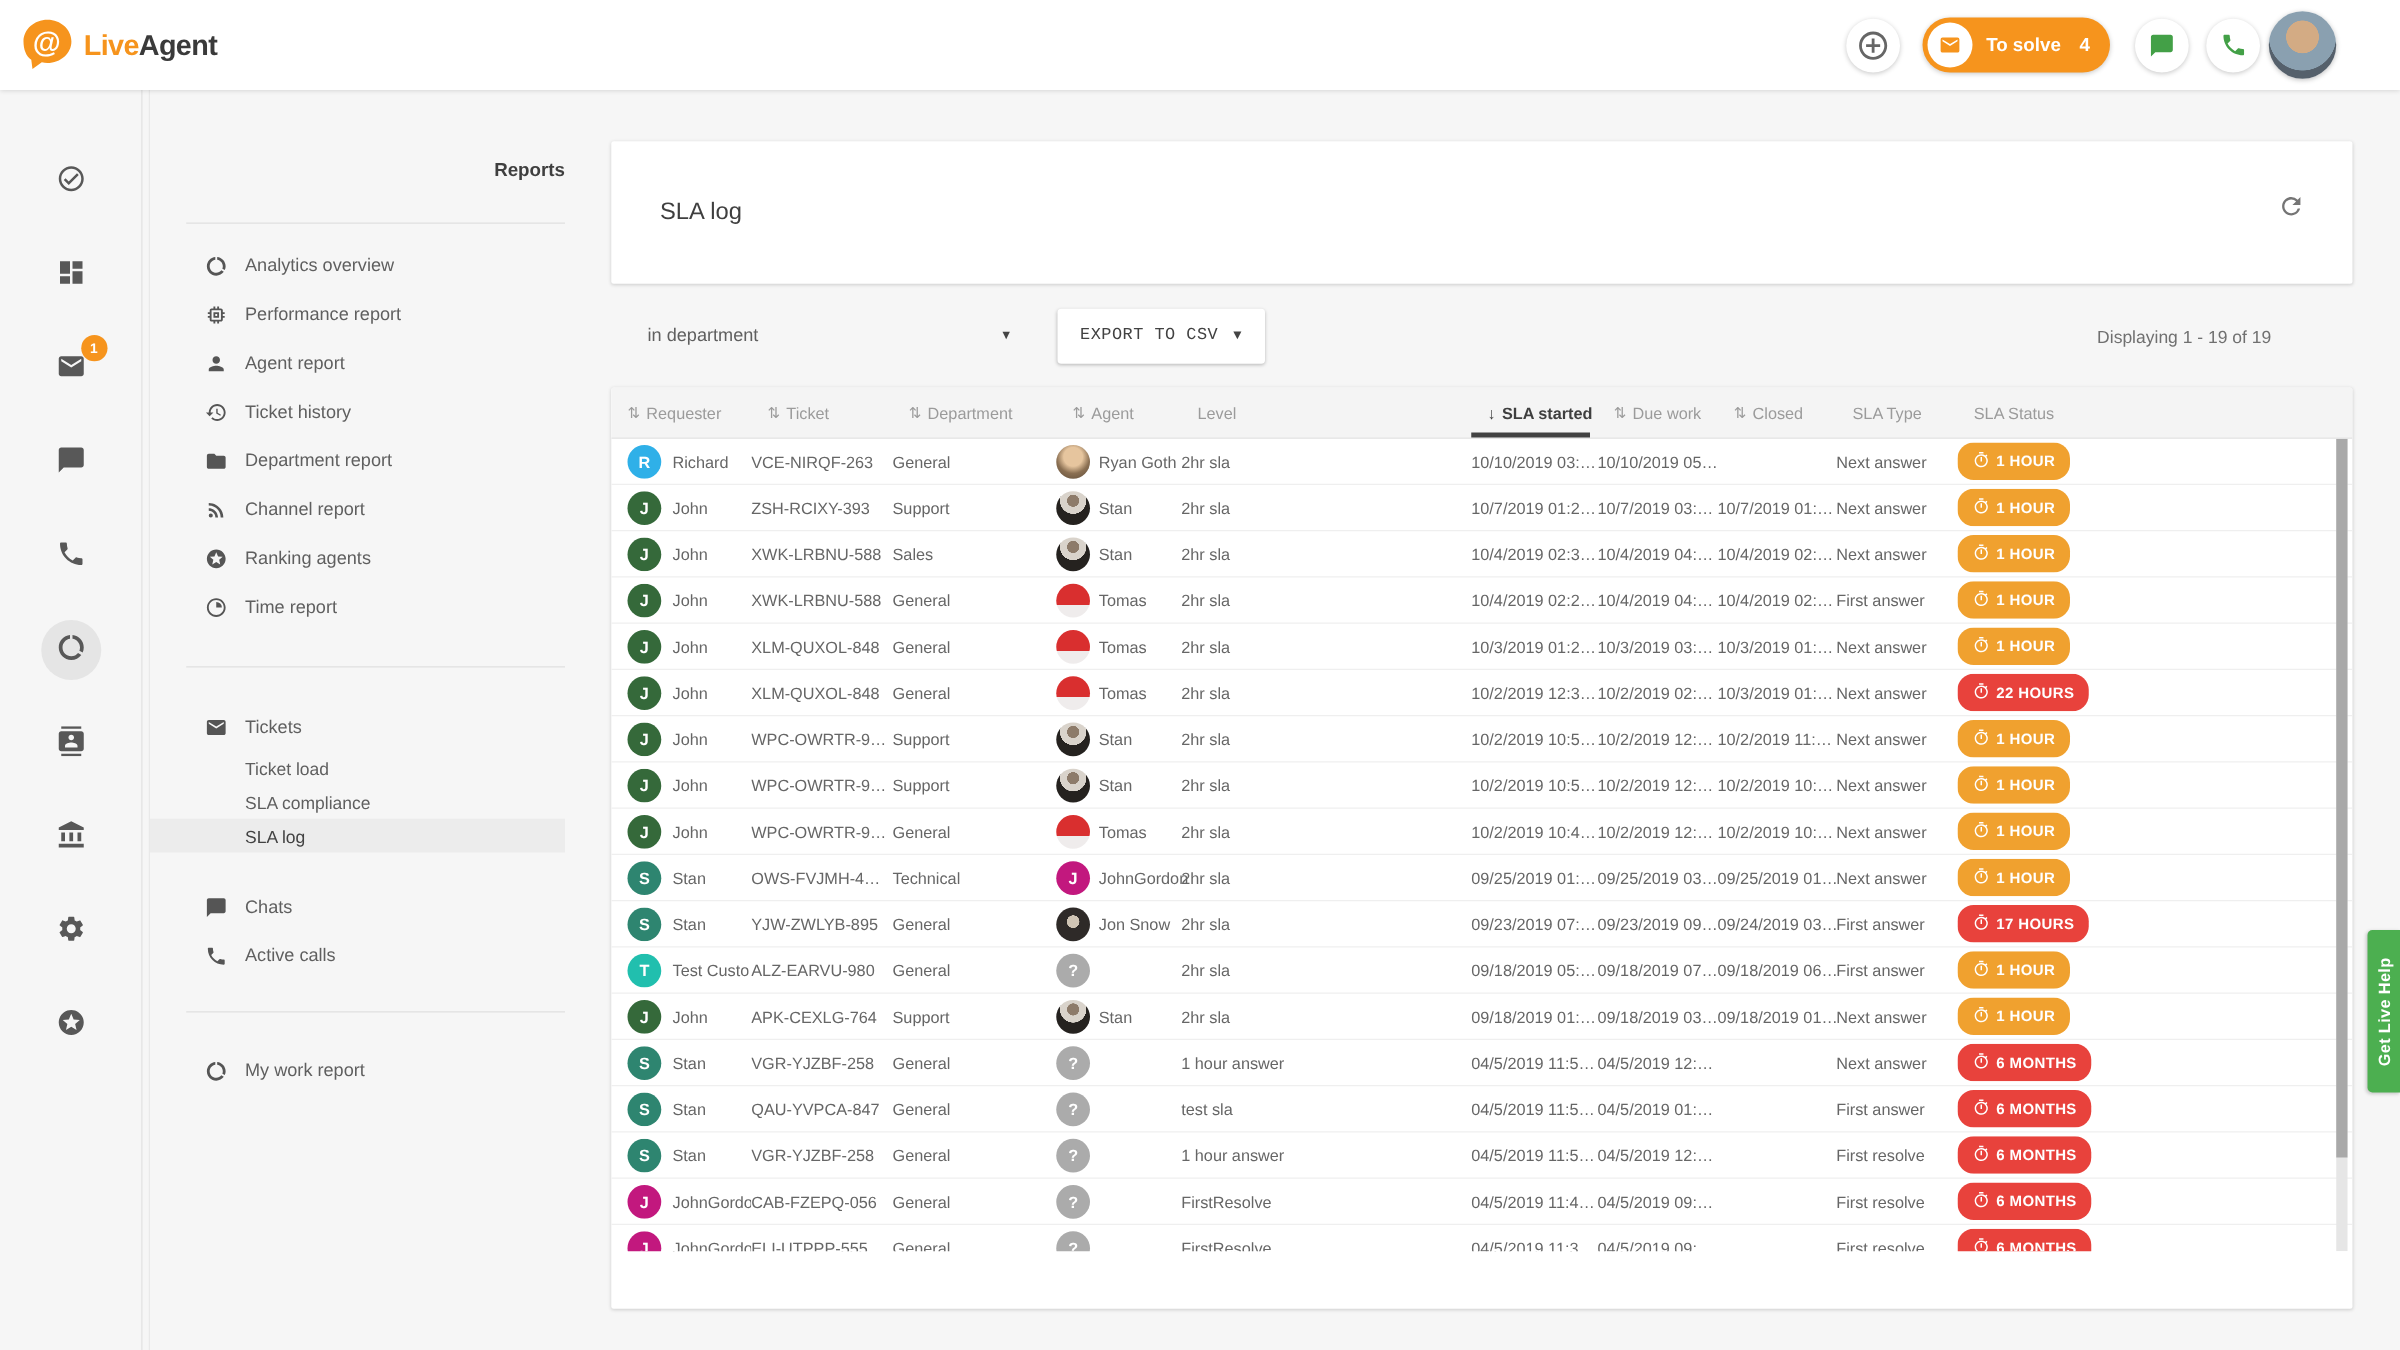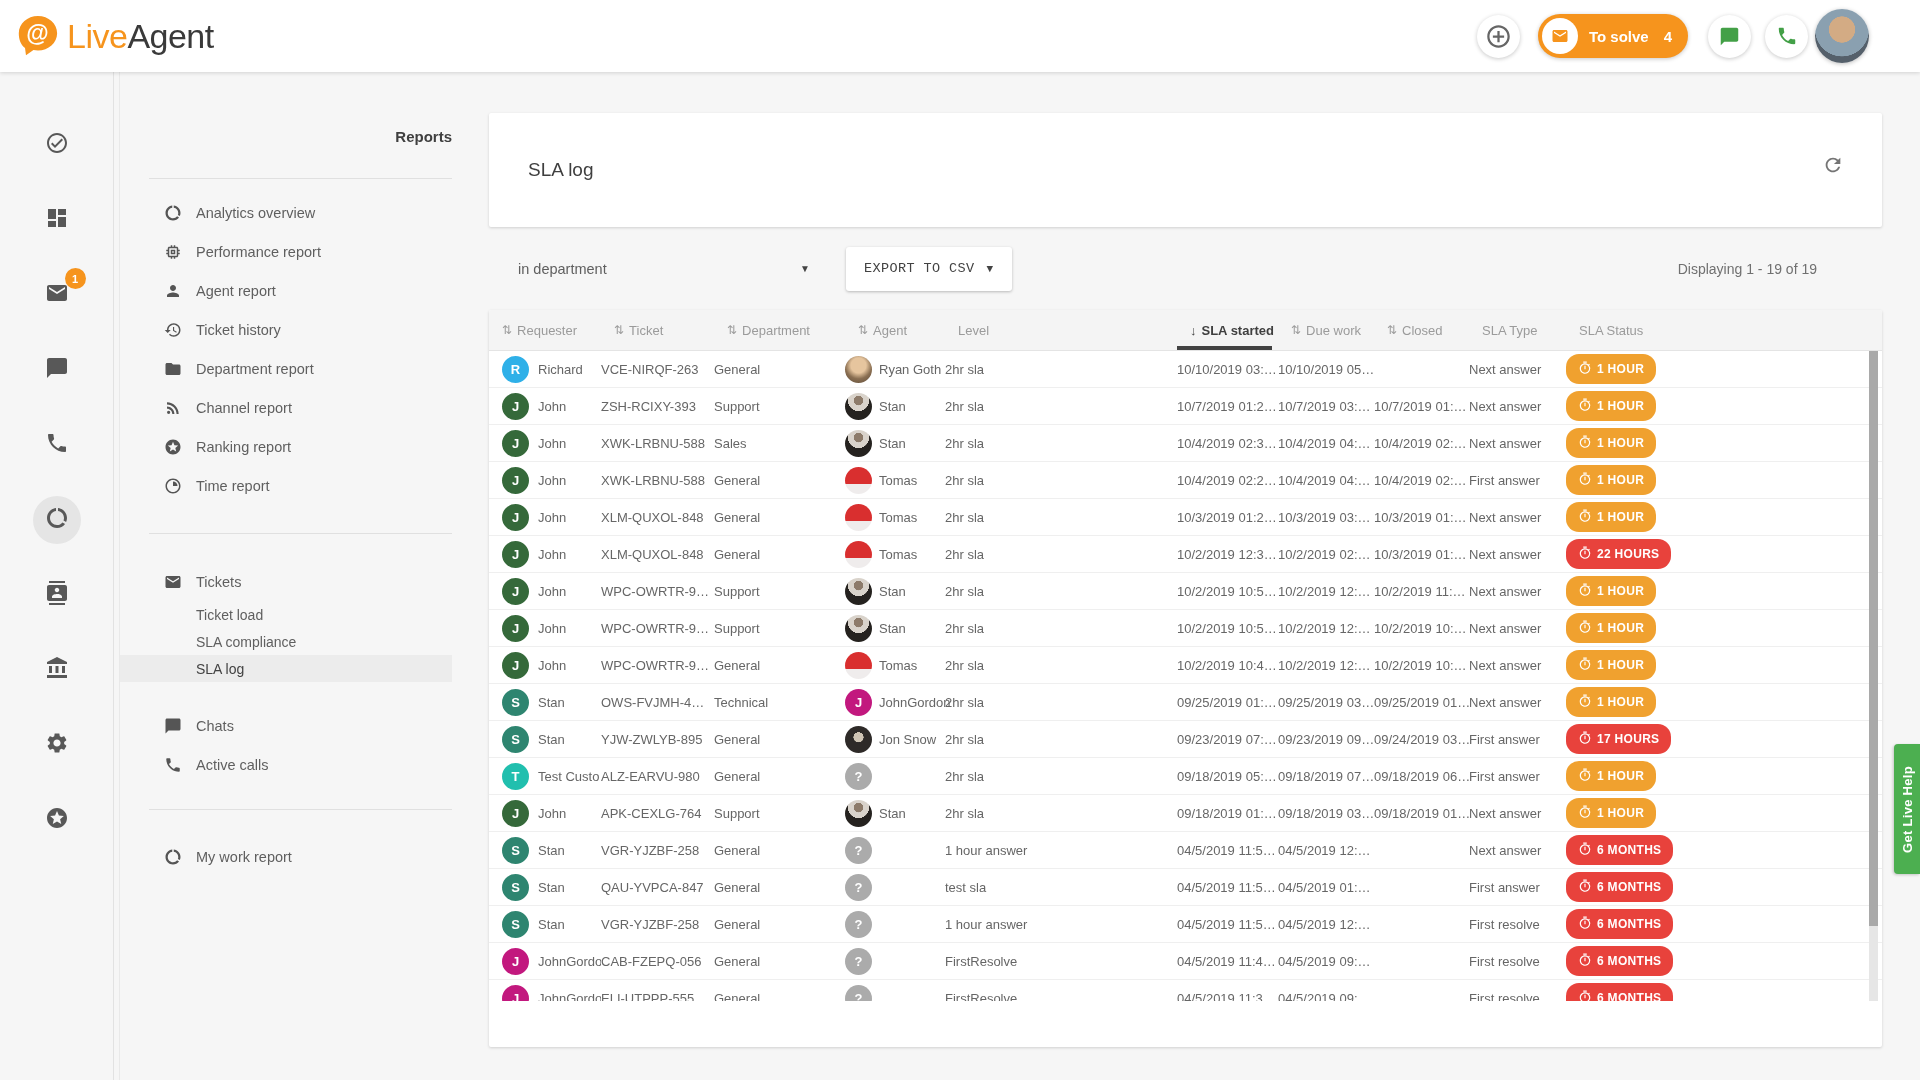--- a/index.html
+++ b/index.html
@@ -9,21 +9,21 @@
     background:#f6f6f6; position:relative; color:#555;
   }
   button { border:none; background:none; font-family:Liberation Mono, monospace; cursor:pointer; }
 
   
   .topbar { position:absolute; top:0; left:0; right:0; height:72px; background:#fff;
     box-shadow:0 1px 4px rgba(0,0,0,.15); z-index:20; display:flex; align-items:center; }
   .logo { display:flex; align-items:center; margin-left:14px; }
   .logo-bubble { width:46px; height:46px; color:var(--brand); }
   .logo-bubble svg { width:46px; height:46px; }
-  .logo-text { font-size:34px; font-weight:normal; letter-spacing:-.5px; margin-left:7px; }
+  .logo-text { font-size:23px; font-weight:bold; letter-spacing:-.5px; margin-left:7px; }
   .logo-live { color:var(--brand); }
   .logo-agent { color:#3a3a3a; }
 
   .topbar-right { margin-left:auto; display:flex; align-items:center; padding-right:51px; }
   .circle-btn { width:43px; height:43px; border-radius:50%; background:#fff;
     box-shadow:0 1px 4px rgba(0,0,0,.22); display:flex; align-items:center; justify-content:center; }
   .add-btn { margin-right:18px; color:#666; }
   .add-btn svg { width:27px; height:27px; }
   .tosolve { height:44px; border-radius:22px; background:var(--brand); display:flex; align-items:center;
     box-shadow:0 1px 4px rgba(0,0,0,.22); margin-right:20px; padding-right:16px; cursor:pointer; }
@@ -280,21 +280,21 @@
             </svg>
           </span>
           <span class="ml">Channel report</span>
         </div>
         <div class="menu-item">
           <span class="mi">
             <svg viewBox="0 0 24 24">
               <path fill="currentColor" d="M12 2C6.48 2 2 6.48 2 12s4.48 10 10 10 10-4.48 10-10S17.52 2 12 2zm4.24 16L12 15.45 7.77 18l1.12-4.81-3.73-3.23 4.92-.42L12 5l1.92 4.53 4.92.42-3.73 3.23L16.24 18z"></path>
             </svg>
           </span>
-          <span class="ml">Ranking report</span>
+          <span class="ml">Ranking agents</span>
         </div>
         <div class="menu-item">
           <span class="mi">
             <svg viewBox="0 0 24 24">
               <path fill="currentColor" d="M12 2C6.48 2 2 6.48 2 12s4.48 10 10 10 10-4.48 10-10S17.52 2 12 2zm0 18c-4.41 0-8-3.59-8-8s3.59-8 8-8 8 3.59 8 8-3.59 8-8 8z"></path>
               <path fill="currentColor" d="M12 6a6 6 0 0 1 6 6h-6V6z"></path>
             </svg>
           </span>
           <span class="ml">Time report</span>
         </div>

